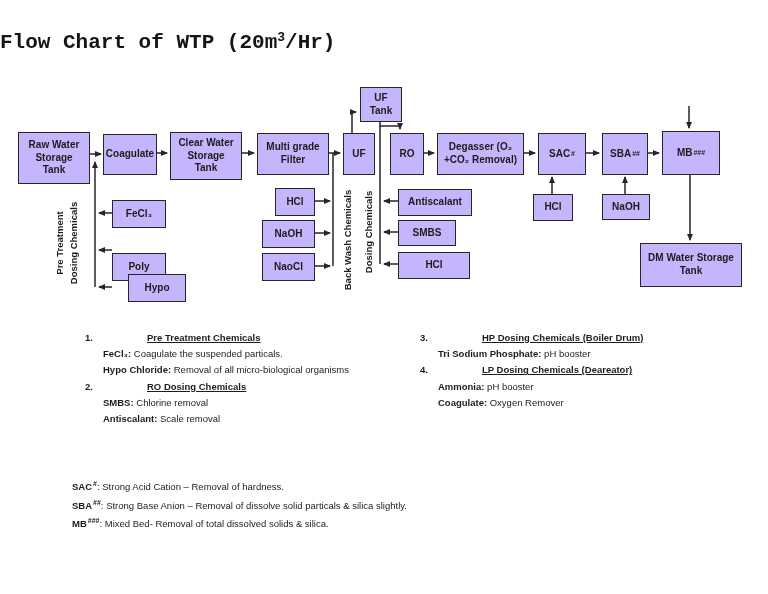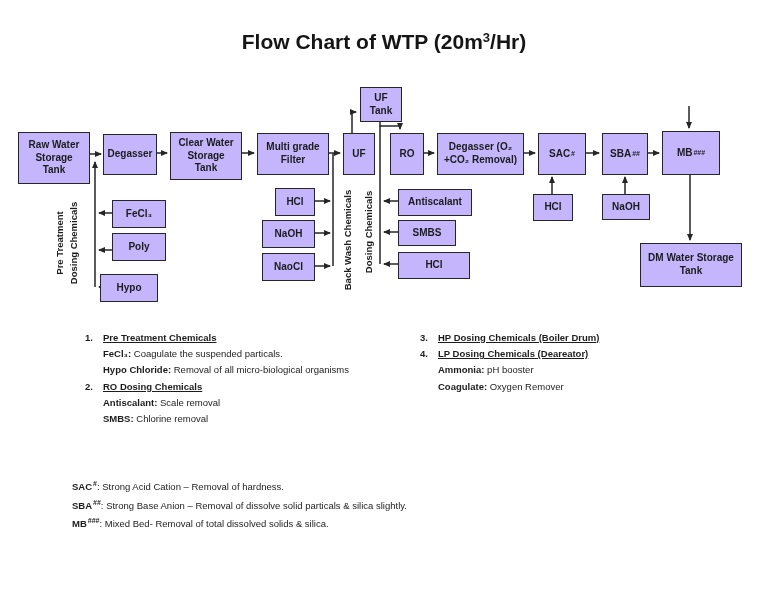--- a/index.html
+++ b/index.html
@@ -1,31 +1,31 @@
 <!DOCTYPE html>
 <html><head>
 <meta charset="utf-8">
 <style>
   html,body{margin:0;padding:0;background:#e9e9e9;}
   .page{position:relative;width:768px;height:594px;background:#ffffff;overflow:hidden;
         font-family:"Liberation Sans","DejaVu Sans",sans-serif;color:#1c1c1c;}
-  .title{position:absolute;top:30px;left:0;width:100%;text-align:center;
-         font-size:21px;font-weight:700;color:#151515;}
+  .title{position:absolute;top:30px;left:0;width:100%;text-align:left;
+         font-size:21px;font-weight:700;color:#151515;font-family:Liberation Mono, monospace;}
   .title .sp{font-size:13px;vertical-align:7px;}
   svg.flow{position:absolute;left:0;top:0;}
   .box{position:absolute;border:1.5px solid #262626;background:#c4b5fd;
        display:flex;align-items:center;justify-content:center;text-align:center;
        font-weight:700;font-size:10px;line-height:1.28;white-space:pre-line;}
   .bsp{font-size:7px;vertical-align:4px;margin-left:1px;font-weight:700;}
   .vlabel{position:absolute;transform:translate(-50%,-50%) rotate(-90deg);
           white-space:pre-line;text-align:center;font-weight:700;font-size:9.5px;line-height:1.5;}
   .notes{position:absolute;font-size:9.5px;}
   .nrow{display:flex;line-height:16.2px;}
   .num{width:18px;font-weight:700;flex:none;}
-  .nhead{font-weight:700;text-decoration:underline;}
+  .nhead{font-weight:700;text-decoration:underline;margin-left:44px;}
   .indent{padding-left:18px;}
   .nterm{font-weight:700;}
   .foot{position:absolute;left:72px;top:476px;font-size:9.5px;line-height:15.6px;}
   .fterm{font-weight:700;}
 </style>
 </head>
 <body>
 
 <div class="page">
 
@@ -63,41 +63,41 @@
       <path d="M689 106 V128" marker-end="url(#ah)"></path>
       <path d="M690 173 V240" marker-end="url(#ah)"></path>
       <path d="M552 194 V177" marker-end="url(#ah)"></path>
       <path d="M625 194 V177" marker-end="url(#ah)"></path>
     </g>
   </svg>
 
   <div class="box" style="left:18px;top:132px;width:70px;height:50px">Raw Water
 Storage
 Tank</div>
-  <div class="box" style="left:103px;top:134px;width:52px;height:39px">Degasser</div>
+  <div class="box" style="left:103px;top:134px;width:52px;height:39px">Coagulate</div>
   <div class="box" style="left:170px;top:132px;width:70px;height:46px">Clear Water
 Storage
 Tank</div>
   <div class="box" style="left:257px;top:133px;width:70px;height:40px">Multi grade
 Filter</div>
   <div class="box" style="left:343px;top:133px;width:30px;height:40px">UF</div>
   <div class="box" style="left:360px;top:87px;width:40px;height:33px">UF
 Tank</div>
   <div class="box" style="left:390px;top:133px;width:32px;height:40px">RO</div>
   <div class="box" style="left:437px;top:133px;width:85px;height:40px">Degasser (O₂
 +CO₂ Removal)</div>
   <div class="box" style="left:538px;top:133px;width:46px;height:40px"><span>SAC</span><span class="bsp">#</span></div>
   <div class="box" style="left:602px;top:133px;width:44px;height:40px"><span>SBA</span><span class="bsp">##</span></div>
   <div class="box" style="left:662px;top:131px;width:56px;height:42px"><span>MB</span><span class="bsp">###</span></div>
   <div class="box" style="left:640px;top:243px;width:100px;height:42px">DM Water Storage
 Tank</div>
 
   <div class="box" style="left:112px;top:200px;width:52px;height:26px">FeCl₃</div>
-  <div class="box" style="left:112px;top:233px;width:52px;height:26px">Poly</div>
-  <div class="box" style="left:100px;top:274px;width:56px;height:26px">Hypo</div>
+  <div class="box" style="left:112px;top:253px;width:52px;height:26px">Poly</div>
+  <div class="box" style="left:128px;top:274px;width:56px;height:26px">Hypo</div>
 
   <div class="box" style="left:275px;top:188px;width:38px;height:26px">HCl</div>
   <div class="box" style="left:262px;top:220px;width:51px;height:26px">NaOH</div>
   <div class="box" style="left:262px;top:253px;width:51px;height:26px">NaoCl</div>
 
   <div class="box" style="left:398px;top:189px;width:72px;height:25px">Antiscalant</div>
   <div class="box" style="left:398px;top:220px;width:56px;height:24px">SMBS</div>
   <div class="box" style="left:398px;top:252px;width:70px;height:25px">HCl</div>
 
   <div class="box" style="left:533px;top:194px;width:38px;height:25px">HCl</div>
@@ -117,31 +117,34 @@
       <span><span class="nterm">FeCl₃:</span><span> Coagulate the suspended particals.</span></span>
     </div>
     <div class="nrow indent">
       <span><span class="nterm">Hypo Chloride:</span><span> Removal of all micro-biological organisms</span></span>
     </div>
     <div class="nrow">
       <span class="num">2.</span>
       <span class="nhead">RO Dosing Chemicals</span>
     </div>
     <div class="nrow indent">
-      <span><span class="nterm">Antiscalant:</span><span> Scale removal</span></span>
+      <span><span class="nterm">SMBS:</span><span> Chlorine removal</span></span>
     </div>
     <div class="nrow indent">
-      <span><span class="nterm">SMBS:</span><span> Chlorine removal</span></span>
+      <span><span class="nterm">Antiscalant:</span><span> Scale removal</span></span>
     </div>
   </div>
 
   <div class="notes" style="left:420px;top:330px;width:320px">
     <div class="nrow">
       <span class="num">3.</span>
       <span class="nhead">HP Dosing Chemicals (Boiler Drum)</span>
+    </div>
+    <div class="nrow indent">
+      <span><span class="nterm">Tri Sodium Phosphate:</span><span> pH booster</span></span>
     </div>
     <div class="nrow">
       <span class="num">4.</span>
       <span class="nhead">LP Dosing Chemicals (Deareator)</span>
     </div>
     <div class="nrow indent">
       <span><span class="nterm">Ammonia:</span><span> pH booster</span></span>
     </div>
     <div class="nrow indent">
       <span><span class="nterm">Coagulate:</span><span> Oxygen Remover</span></span>

